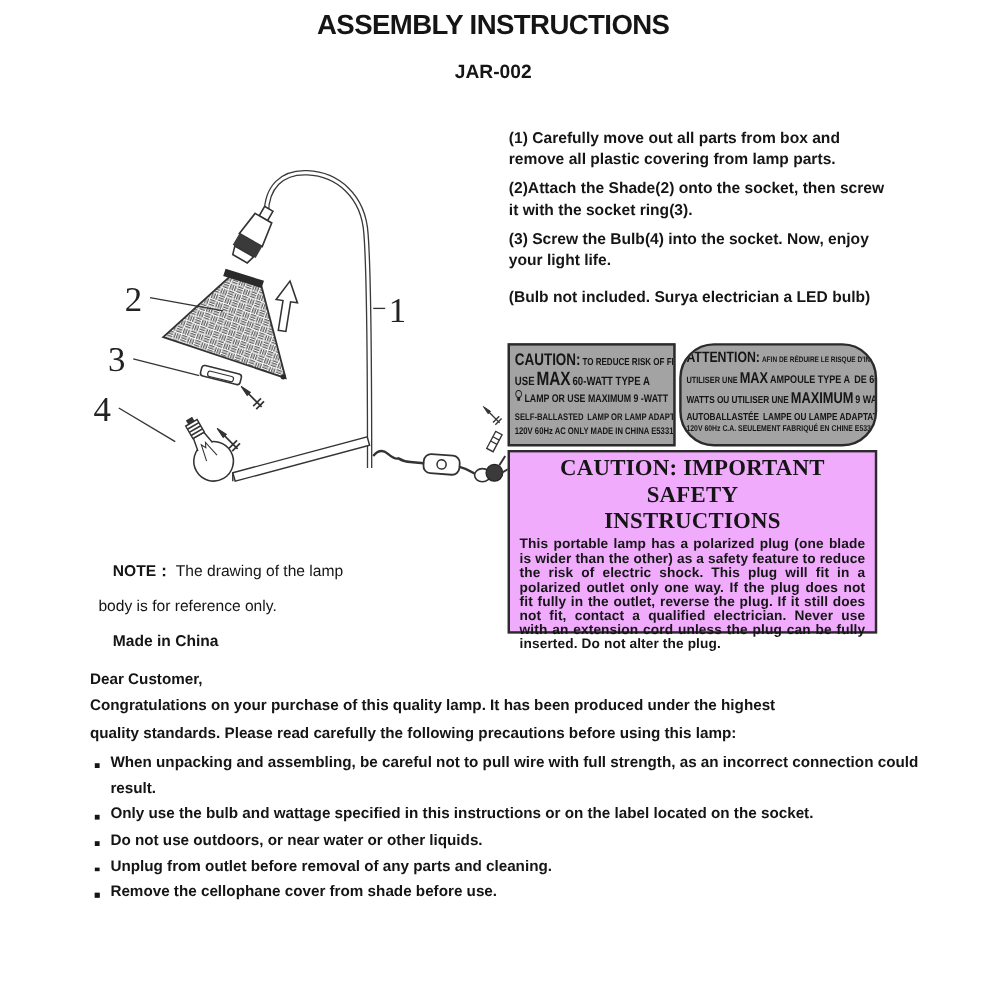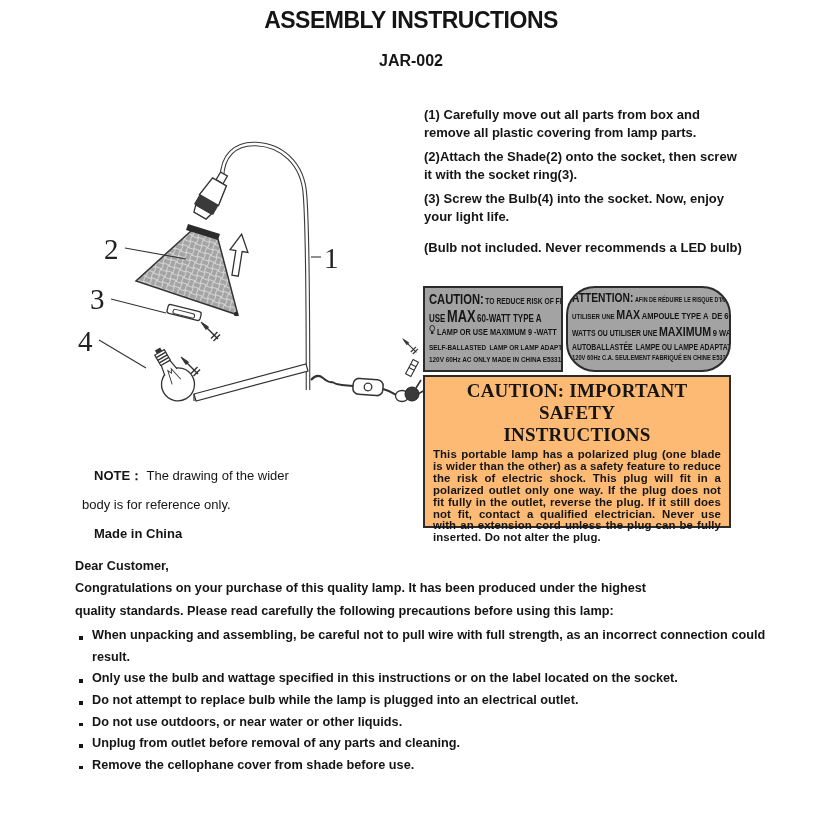--- a/index.html
+++ b/index.html
@@ -37,21 +37,21 @@
   .big14 { font-size:14px; } .big16 { font-size:16px; }
   .big12 { font-size:12.5px; } .big13 { font-size:13px; }
   .t10 { font-size:10px; } .t9 { font-size:9.2px; } .t85 { font-size:8.4px; }
   .t8  { font-size:8px; }  .t75 { font-size:7.5px; } .t7 { font-size:7px; }
   .t65 { font-size:6.6px; }
   .bulb-ic { display:inline-block; width:8px; height:10px; }
 
   
   .safety { left:423px; top:375px; width:308px; height:153px;
             border:2px solid #2b2b2b; box-sizing:border-box;
-            background:#fdba74; padding:3px 8px 0 8px; }
+            background:#f0abfc; padding:3px 8px 0 8px; }
   .safety-h { font-family:"Liberation Serif", serif; font-weight:bold;
               font-size:19px; line-height:22px; text-align:center;
               letter-spacing:0.2px; }
   .safety-b { margin-top:3px; font-size:11.4px; font-weight:bold;
               line-height:11.9px; text-align:justify;
               letter-spacing:0.1px; }
 
   
   .note { left:82px; top:461px; width:250px; font-size:13px; line-height:29px; }
   .note b { font-weight:bold;padding-left:12px; }
@@ -177,21 +177,21 @@
   <text class="num" x="252" y="140">1</text>
   <text class="num" x="32" y="131">2</text>
   <text class="num" x="18" y="181">3</text>
   <text class="num" x="6" y="223">4</text>
 </svg>
 
 <div class="abs steps">
   <p class="step">(1) Carefully move out all parts from box and remove all plastic covering from lamp parts.</p>
   <p class="step">(2)Attach the Shade(2) onto the socket, then screw it with the socket ring(3).</p>
   <p class="step">(3) Screw the Bulb(4) into the socket. Now, enjoy your light life.</p>
-  <p class="step bulb-note">(Bulb not included. Never recommends a LED bulb)</p>
+  <p class="step bulb-note">(Bulb not included. Surya electrician a LED bulb)</p>
 </div>
 
 <div class="abs label-box label-en">
   <div class="cond">
     <div class="lab-line en-l1">
       <span class="big14">CAUTION:</span>
       <span class="t85">TO REDUCE RISK OF FIRE,</span>
     </div>
     <div class="lab-line en-l2">
       <span class="t10">USE</span>
@@ -255,31 +255,30 @@
 </div>
 
 <div class="abs safety">
   <div class="safety-h">CAUTION: IMPORTANT SAFETY</div>
   <div class="safety-h">INSTRUCTIONS</div>
   <div class="safety-b">This portable lamp has a polarized plug (one blade is wider than the other) as a safety feature to reduce the risk of electric shock. This plug will fit in a polarized outlet only one way. If the plug does not fit fully in the outlet, reverse the plug. If it still does not fit, contact a qualified electrician. Never use with an extension cord unless the plug can be fully inserted. Do not alter the plug.</div>
 </div>
 
 <div class="abs note">
   <div><b>NOTE：</b>
-       <span>The drawing of the wider</span></div>
+       <span>The drawing of the lamp</span></div>
   <div>body is for reference only.</div>
   <div><b>Made in China</b></div>
 </div>
 
 <div class="abs customer">
   <p>Dear Customer,</p>
   <p>Congratulations on your purchase of this quality lamp. It has been produced under the highest</p>
   <p>quality standards. Please read carefully the following precautions before using this lamp:</p>
   <ul class="prec">
     <li><span class="sq"></span><span>When unpacking and assembling, be careful not to pull wire with full strength, as an incorrect connection could result.</span></li>
     <li><span class="sq"></span><span>Only use the bulb and wattage specified in this instructions or on the label located on the socket.</span></li>
-    <li><span class="sq"></span><span>Do not attempt to replace bulb while the lamp is plugged into an electrical outlet.</span></li>
     <li><span class="sq"></span><span>Do not use outdoors, or near water or other liquids.</span></li>
     <li><span class="sq"></span><span>Unplug from outlet before removal of any parts and cleaning.</span></li>
     <li><span class="sq"></span></li>
     <li><span class="sq"></span><span>Remove the cellophane cover from shade before use.</span></li>
   </ul>
 </div>
 
 </body></html>

